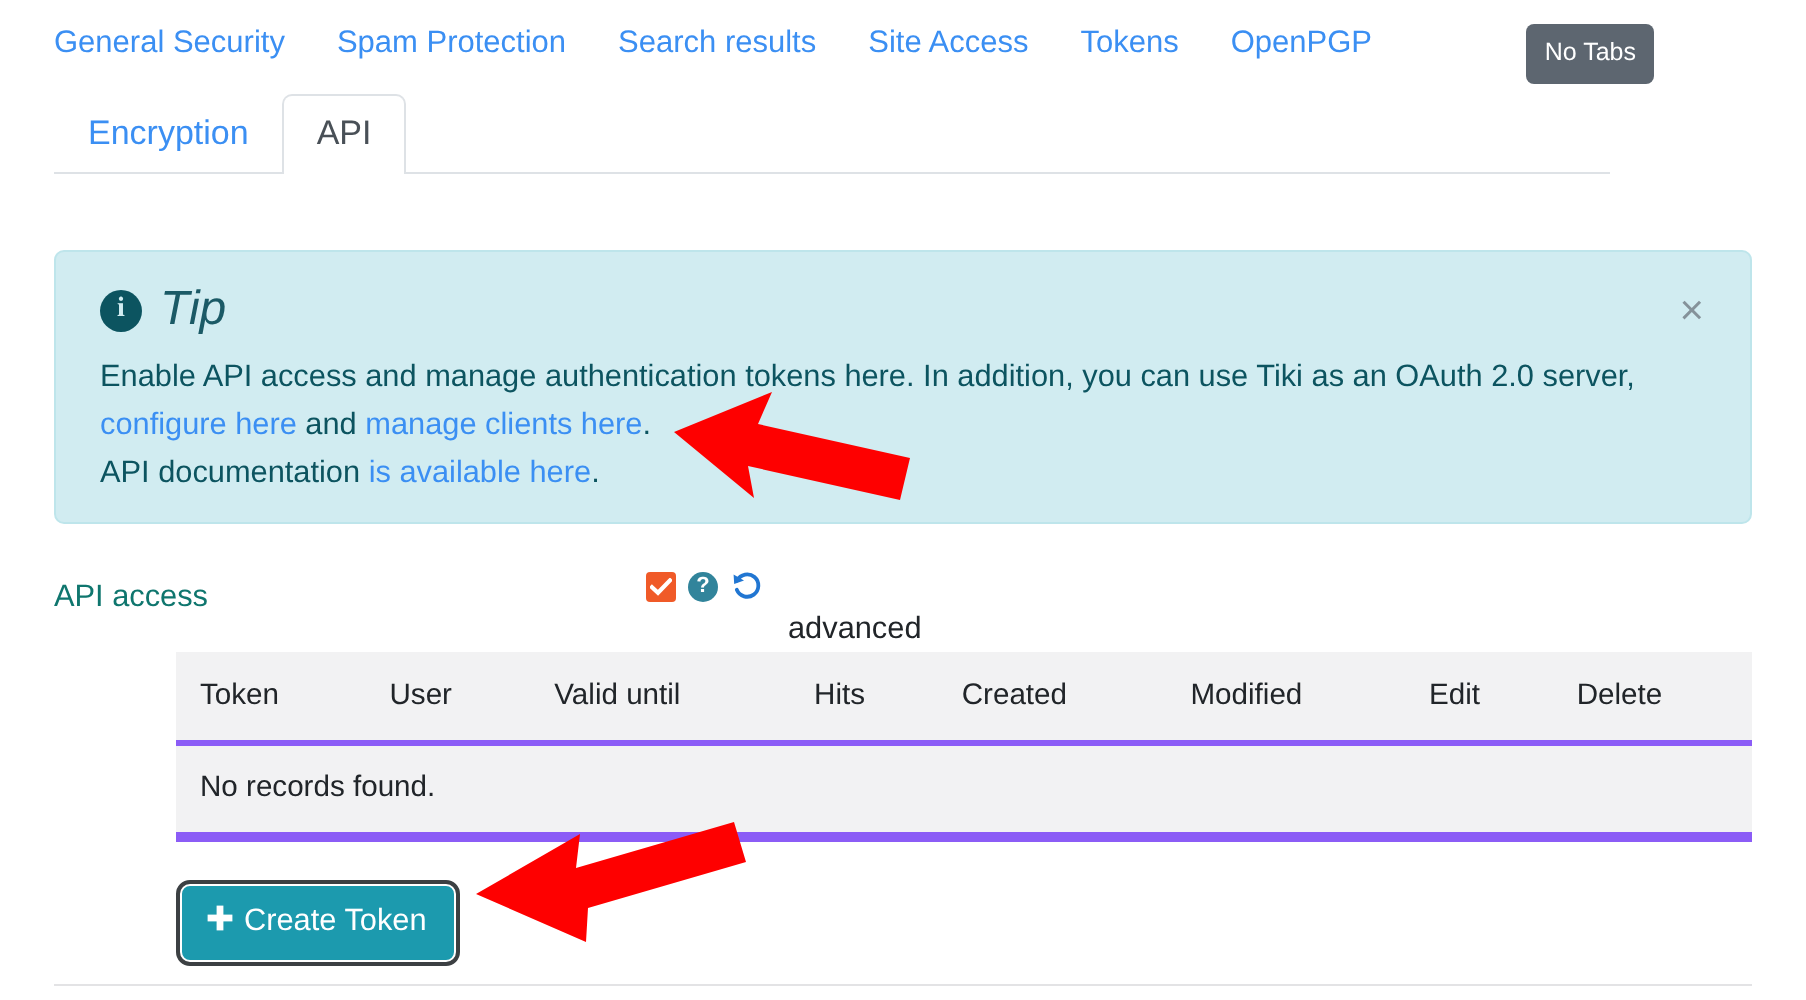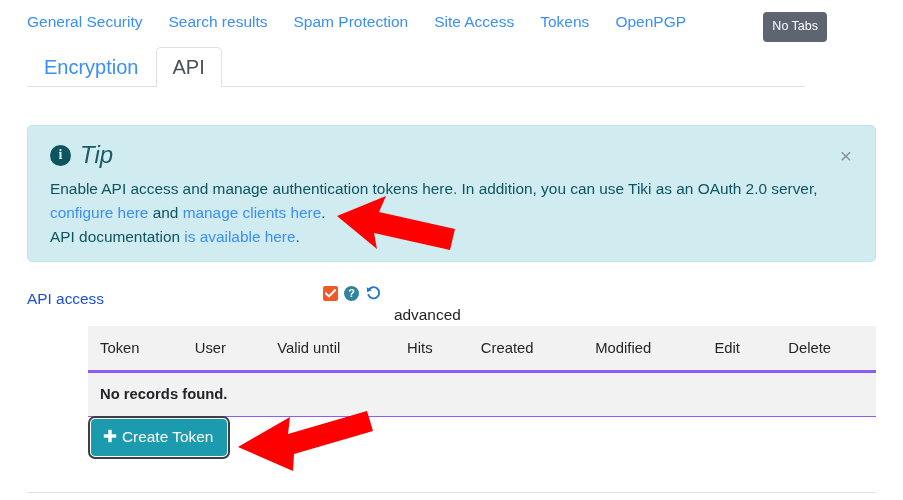--- a/index.html
+++ b/index.html
@@ -59,21 +59,21 @@
     position: absolute;
     left: 27px;
     top: 48px;
     width: 778px;
     height: 39px;
     border-bottom: 1px solid #dee2e6;
     display: flex;
     align-items: flex-end;
   }
   .tab {
-    font-size: 20px;
+    font-size: 17px;
     line-height: 20px;
     padding: 9px 16px 9px 16px;
     border: 1px solid transparent;
     border-bottom: 0;
     border-radius: 5px 5px 0 0;
     color: #3b8ff3;
     cursor: pointer;
     white-space: nowrap;
     position: relative;
     text-decoration: none;
@@ -155,21 +155,21 @@
   .access-row {
     position: absolute;
     left: 27px;
     top: 280px;
     width: 849px;
     height: 26px;
     display: flex;
     align-items: center;
   }
   .access-label {
-    color: #1d4ed8;
+    color: #0f766e;
     font-size: 15.4px;
     width: 296px;
     line-height: 22px;
     margin-top: 11px;
   }
   .access-controls {
     display: flex;
     align-items: center;
     gap: 6px;
   }
@@ -224,29 +224,29 @@
     font-weight: normal;
     color: #212529;
     padding: 14px 12px 14px 12px;
     border-bottom: 3px solid #8b5cf6;
     white-space: nowrap;
   }
   .tokens-table tbody tr { background: #f2f2f3; }
   .tokens-table td {
     padding: 13px 12px 14px 12px;
     color: #212529;
-    font-weight: bold;
-    border-bottom: 1px solid #8b5cf6;
+    font-weight: normal;
+    border-bottom: 5px solid #8b5cf6;
   }
 
   
   .create-btn {
     position: absolute;
     left: 91px;
-    top: 419px;
+    top: 443px;
     background: #1c9aae;
     color: #ffffff;
     border: 1px solid #1c9aae;
     border-radius: 4px;
     font-size: 15.4px;
     line-height: 20px;
     padding: 7px 13px 8px 11px;
     cursor: pointer;
     display: flex;
     align-items: center;
@@ -278,22 +278,22 @@
     pointer-events: none;
   }
 </style>
 </head>
 <body>
 
 <div id="root">
 
   <div class="navrow">
     <a class="navlink">General Security</a>
+    <a class="navlink">Spam Protection</a>
     <a class="navlink">Search results</a>
-    <a class="navlink">Spam Protection</a>
     <a class="navlink">Site Access</a>
     <a class="navlink">Tokens</a>
     <a class="navlink">OpenPGP</a>
     <button class="no-tabs-btn">No Tabs</button>
   </div>
 
   <div class="tabrow">
     <a class="tab">Encryption</a>
     <a class="tab active">API</a>
   </div>

